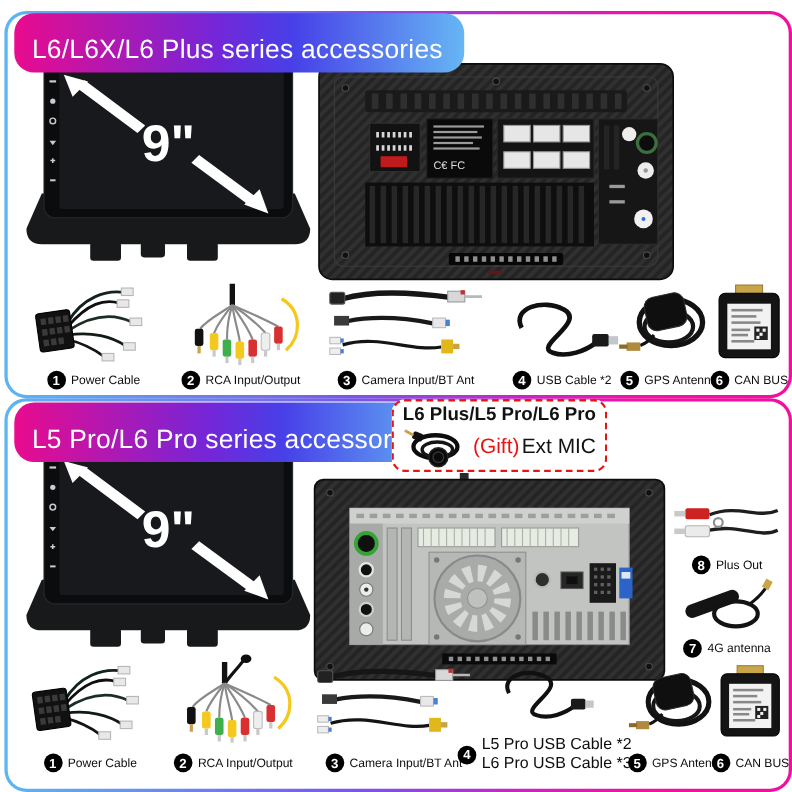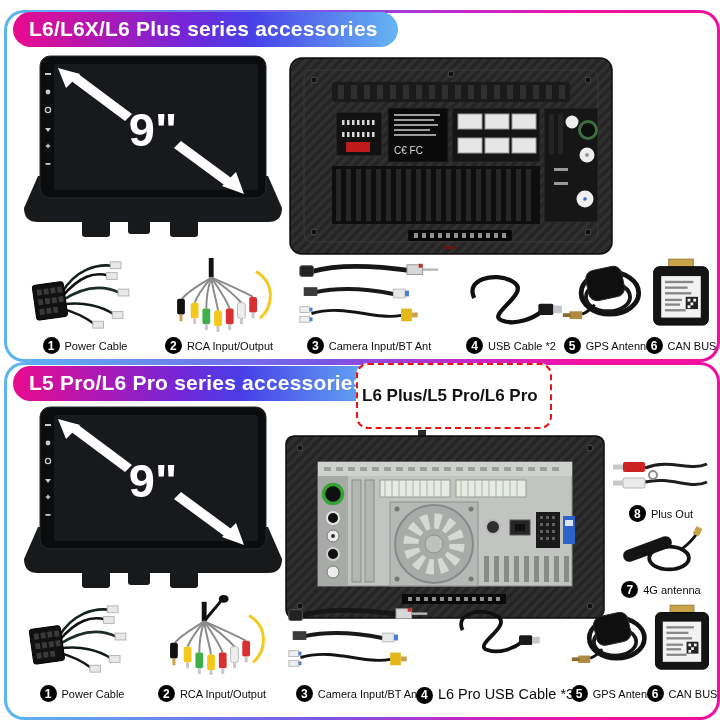--- a/index.html
+++ b/index.html
@@ -7,30 +7,30 @@
   .canvas{position:relative;width:720px;height:720px;background:#fff;}
 
   
   .panel{position:absolute;border-radius:20px;padding:3px;
          background:linear-gradient(90deg,#5cb6f2 0%,#7a55e6 45%,#c626c6 65%,#f410a0 82%,#f00f9e 100%);}
   .panel-inner{width:100%;height:100%;background:#fff;border-radius:17px;}
   .panel1{left:4px;top:10px;width:710px;height:346px;}
   .panel2{left:4px;top:362px;width:710px;height:352px;}
 
   
-  .pill{position:absolute;z-index:5;color:#fff;font-weight:700;font-size:21px;line-height:1;
-        padding:6px 20px 8px 16px;border-radius:18px;letter-spacing:.2px;
+  .pill{position:absolute;z-index:5;color:#fff;font-weight:400;font-size:24px;line-height:1;
+        padding:22px 20px 8px 16px;border-radius:18px;letter-spacing:.2px;
         background:linear-gradient(90deg,#e90b8e 0%,#7426d8 45%,#4740e8 62%,#66b6f4 100%);}
   .pill1{left:13px;top:12px;}
   .pill2{left:13px;top:366px;}
 
   
   .gift{position:absolute;left:356px;top:363px;width:196px;height:66px;z-index:6;
         border:2.5px dashed #e81414;border-radius:12px;background:#fff;
-        display:flex;flex-direction:row;align-items:center;padding:2px 4px;box-sizing:border-box;}
+        display:flex;flex-direction:column;align-items:center;padding:2px 4px;box-sizing:border-box;}
   .gift-title{font-size:17px;font-weight:700;color:#121212;white-space:nowrap;}
   .gift-row{display:flex;align-items:center;gap:2px;width:100%;}
   .gift-tag{color:#e81414;font-size:19px;}
   .gift-item{color:#121212;font-size:19px;}
 
   .abs{position:absolute;}
 
   
   .acc{position:absolute;display:flex;flex-direction:column;align-items:center;justify-content:space-between;}
   .photo{display:flex;align-items:flex-end;justify-content:center;}
@@ -205,20 +205,32 @@
     <rect x="156" y="190" width="12" height="3" fill="#6b1212"></rect>
   </svg>
 
   <div class="panel panel2">
     <div class="panel-inner"></div>
   </div>
   <div class="pill pill2">L5 Pro/L6 Pro series accessories</div>
 
   <div class="gift">
     <div class="gift-title">L6 Plus/L5 Pro/L6 Pro</div>
+    <div class="gift-row">
+      <svg width="66" height="40" viewBox="0 0 70 46">
+        <rect x="12" y="7" width="11" height="8" rx="2" fill="#111" transform="rotate(22 17 11)"></rect>
+        <path d="M4 5 L13 10" stroke="#caa24a" stroke-width="3"></path>
+        <ellipse cx="36" cy="22" rx="23" ry="12" fill="none" stroke="#0d0d0d" stroke-width="4.5"></ellipse>
+        <ellipse cx="38" cy="25" rx="16" ry="8" fill="none" stroke="#151515" stroke-width="3.5"></ellipse>
+        <circle cx="39" cy="33" r="10" fill="#0a0a0a" stroke="#242424" stroke-width="1.5"></circle>
+        <circle cx="39" cy="33" r="5.5" fill="none" stroke="#333" stroke-width="1.5"></circle>
+      </svg>
+      <span class="gift-tag">(Gift)</span>
+      <span class="gift-item">Ext MIC</span>
+    </div>
   </div>
 
   <svg class="abs" style="left:22px;top:402px" width="262" height="196" viewBox="0 0 262 190">
     <path d="M16 122 L246 122 L260 154 Q260 168 246 168 L16 168 Q2 168 2 154 Z" fill="#17191b"></path>
     <rect x="60" y="166" width="28" height="17" rx="3" fill="#17191b"></rect>
     <rect x="106" y="166" width="22" height="14" rx="3" fill="#17191b"></rect>
     <rect x="148" y="166" width="28" height="17" rx="3" fill="#17191b"></rect>
     <rect x="18" y="2" width="226" height="142" rx="10" fill="#0b0c0d" stroke="#26292c" stroke-width="1"></rect>
     <rect x="32" y="10" width="204" height="126" rx="3" fill="#17191c"></rect>
     <g fill="#c9ccce">
@@ -659,20 +671,21 @@
     <div class="photo" style="height:60px">
       <svg width="110" height="58" viewBox="0 0 110 70">
         <path d="M16 34 C6 14 38 6 56 16 C80 28 26 52 46 58 C60 63 78 56 88 48" fill="none" stroke="#101010" stroke-width="4.5"></path>
         <rect x="84" y="40" width="16" height="12" rx="2" fill="#1a1a1a"></rect>
         <rect x="100" y="42" width="9" height="8" fill="#c3c7cb"></rect>
       </svg>
     </div>
     <div class="cap cap2">
       <span class="n">4</span>
       <span class="tcol">
+        <span class="t">L5 Pro USB Cable *2</span>
         <span class="t">L6 Pro USB Cable *3</span>
       </span>
     </div>
   </div>
 
   <div class="acc" style="left:566px;top:596px;width:98px;height:106px">
     <div class="photo" style="height:80px">
       <svg width="92" height="74" viewBox="0 0 100 78">
         <ellipse cx="52" cy="38" rx="30" ry="22" fill="none" stroke="#121212" stroke-width="5"></ellipse>
         <ellipse cx="50" cy="42" rx="23" ry="15" fill="none" stroke="#161616" stroke-width="4"></ellipse>

